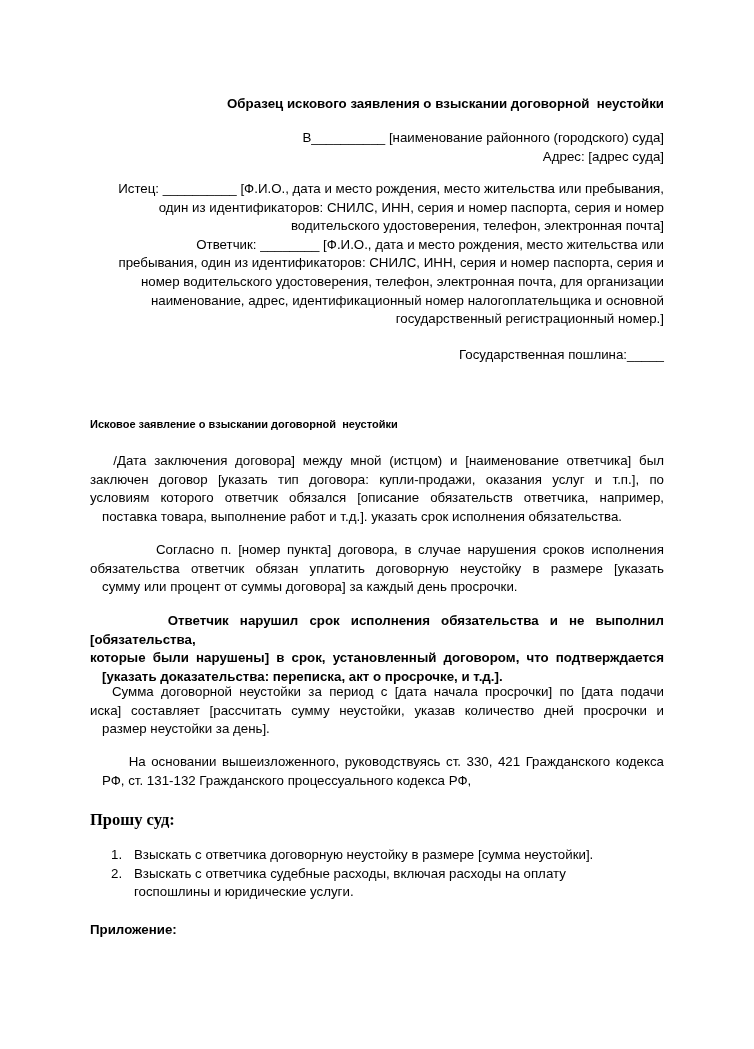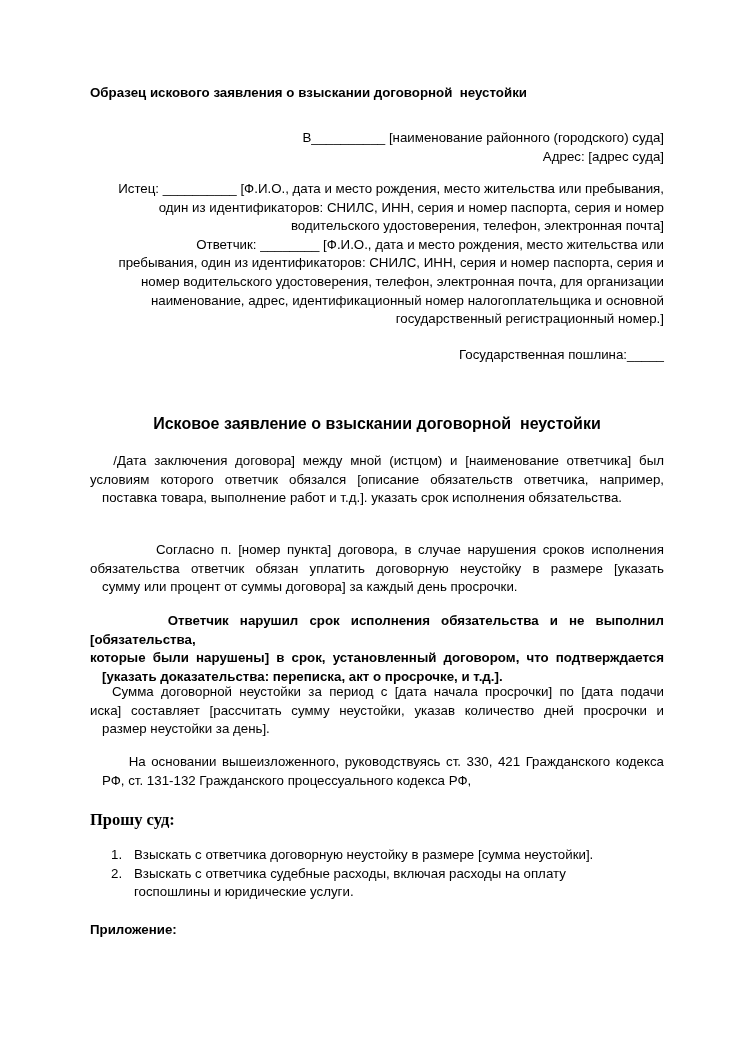--- a/index.html
+++ b/index.html
@@ -16,24 +16,24 @@
       overflow: hidden;
     }
     .page {
       position: absolute;
       left: 90px;
       top: 0;
       width: 574px;
     }
     .doc-title {
       position: absolute;
-      top: 84px;
+      top: 95px;
       left: 0;
       width: 574px;
-      text-align: left;
+      text-align: right;
       font-weight: bold;
       font-size: 13.3px;
       line-height: 18px;
       white-space: pre;
     }
     .right-block {
       position: absolute;
       left: 0;
       width: 574px;
       text-align: right;
@@ -42,23 +42,22 @@
     }
     .court-block { top: 129px; }
     .parties-block { top: 180px; }
     .parties-block .line { display: block; }
     .fee-block { top: 346px; }
     .claim-title {
       position: absolute;
       top: 414px;
       left: 0;
       width: 574px;
-      text-align: center;
       font-weight: bold;
-      font-size: 16px;
+      font-size: 11px;
       line-height: 20px;
       white-space: pre;
     }
     .para {
       position: absolute;
       left: 0;
       width: 574px;
       font-size: 13.3px;
       line-height: 18.6px;
       text-align: justify;
@@ -133,20 +132,21 @@
     <span class="line">наименование, адрес, идентификационный номер налогоплательщика и основной</span>
     <span class="line">государственный регистрационный номер.]</span>
   </div>
 
   <div class="right-block fee-block">Государственная пошлина:_____</div>
 
   <div class="claim-title">Исковое заявление о взыскании договорной  неустойки</div>
 
   <div class="para p1">
     <span class="line" style="white-space:pre-wrap">   /Дата заключения договора] между мной (истцом) и [наименование ответчика] был</span>
+    <span class="line">заключен договор [указать тип договора: купли-продажи, оказания услуг и т.п.], по</span>
     <span class="line">условиям которого ответчик обязался [описание обязательств ответчика, например,</span>
     <span class="line last">поставка товара, выполнение работ и т.д.]. указать срок исполнения обязательства.</span>
   </div>
 
   <div class="para p2">
     <span class="line" style="white-space:pre-wrap">          Согласно п. [номер пункта] договора, в случае нарушения сроков исполнения</span>
     <span class="line">обязательства ответчик обязан уплатить договорную неустойку в размере [указать</span>
     <span class="line last">сумму или процент от суммы договора] за каждый день просрочки.</span>
   </div>
 

